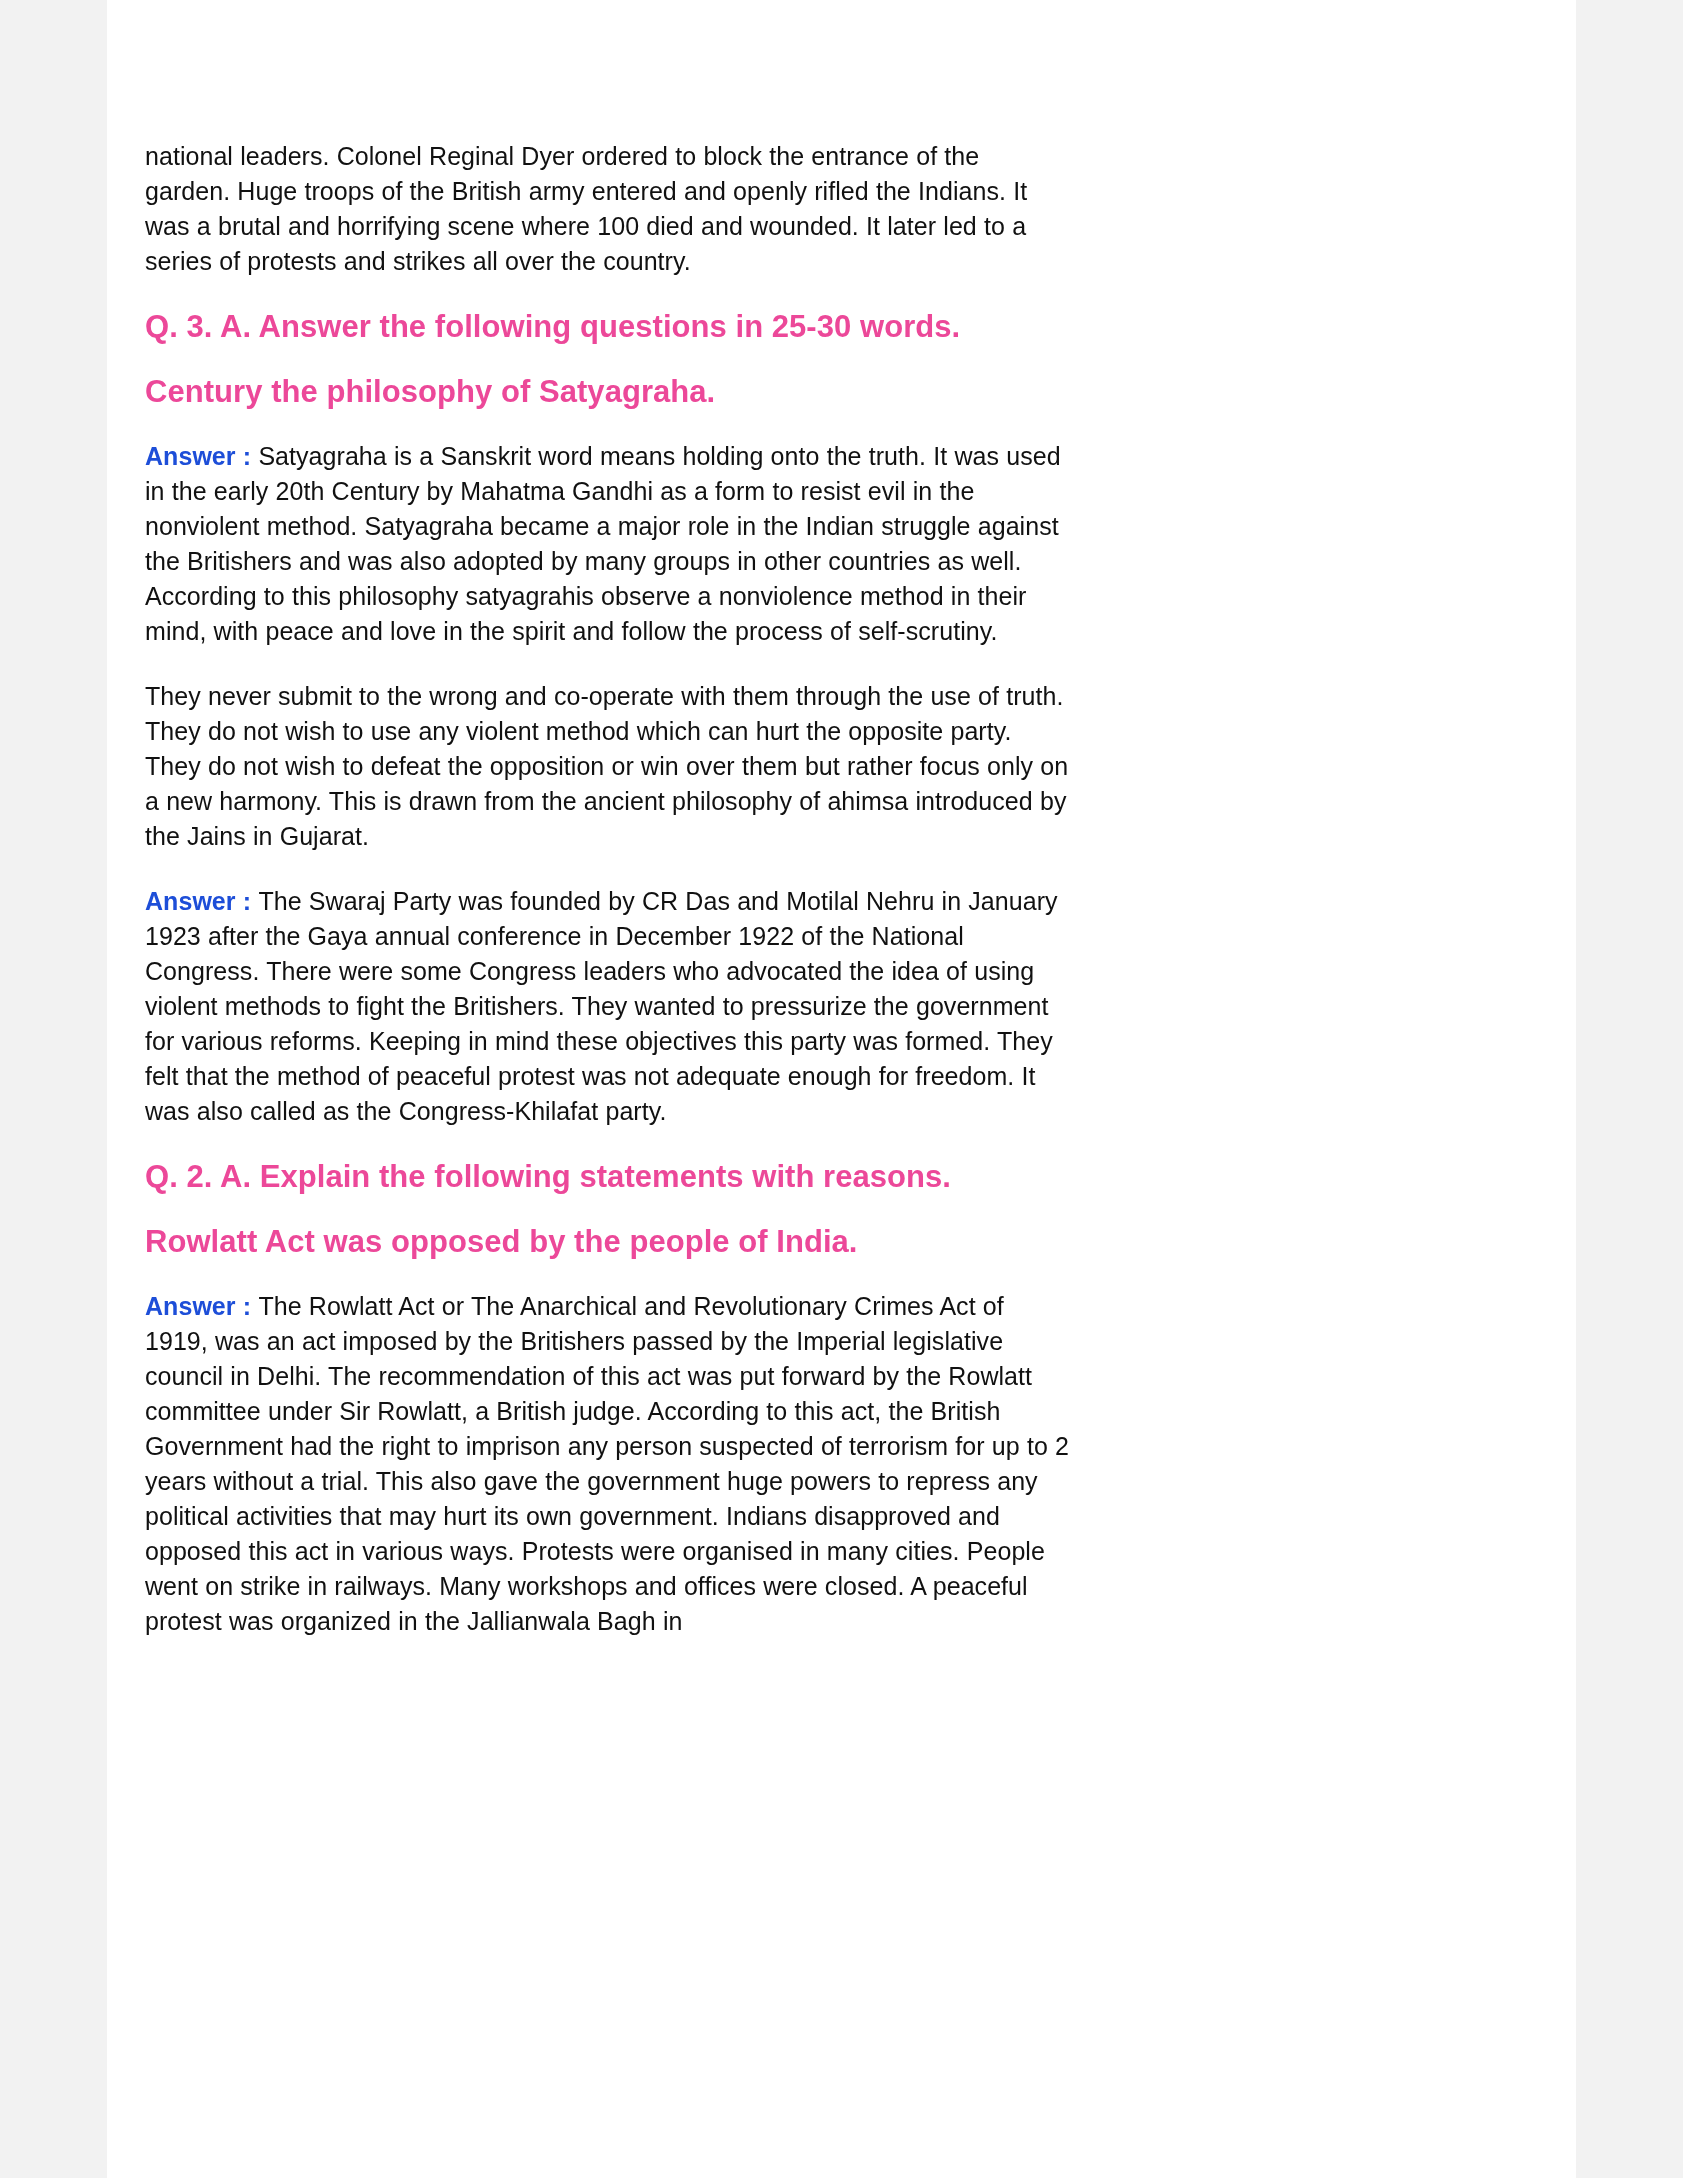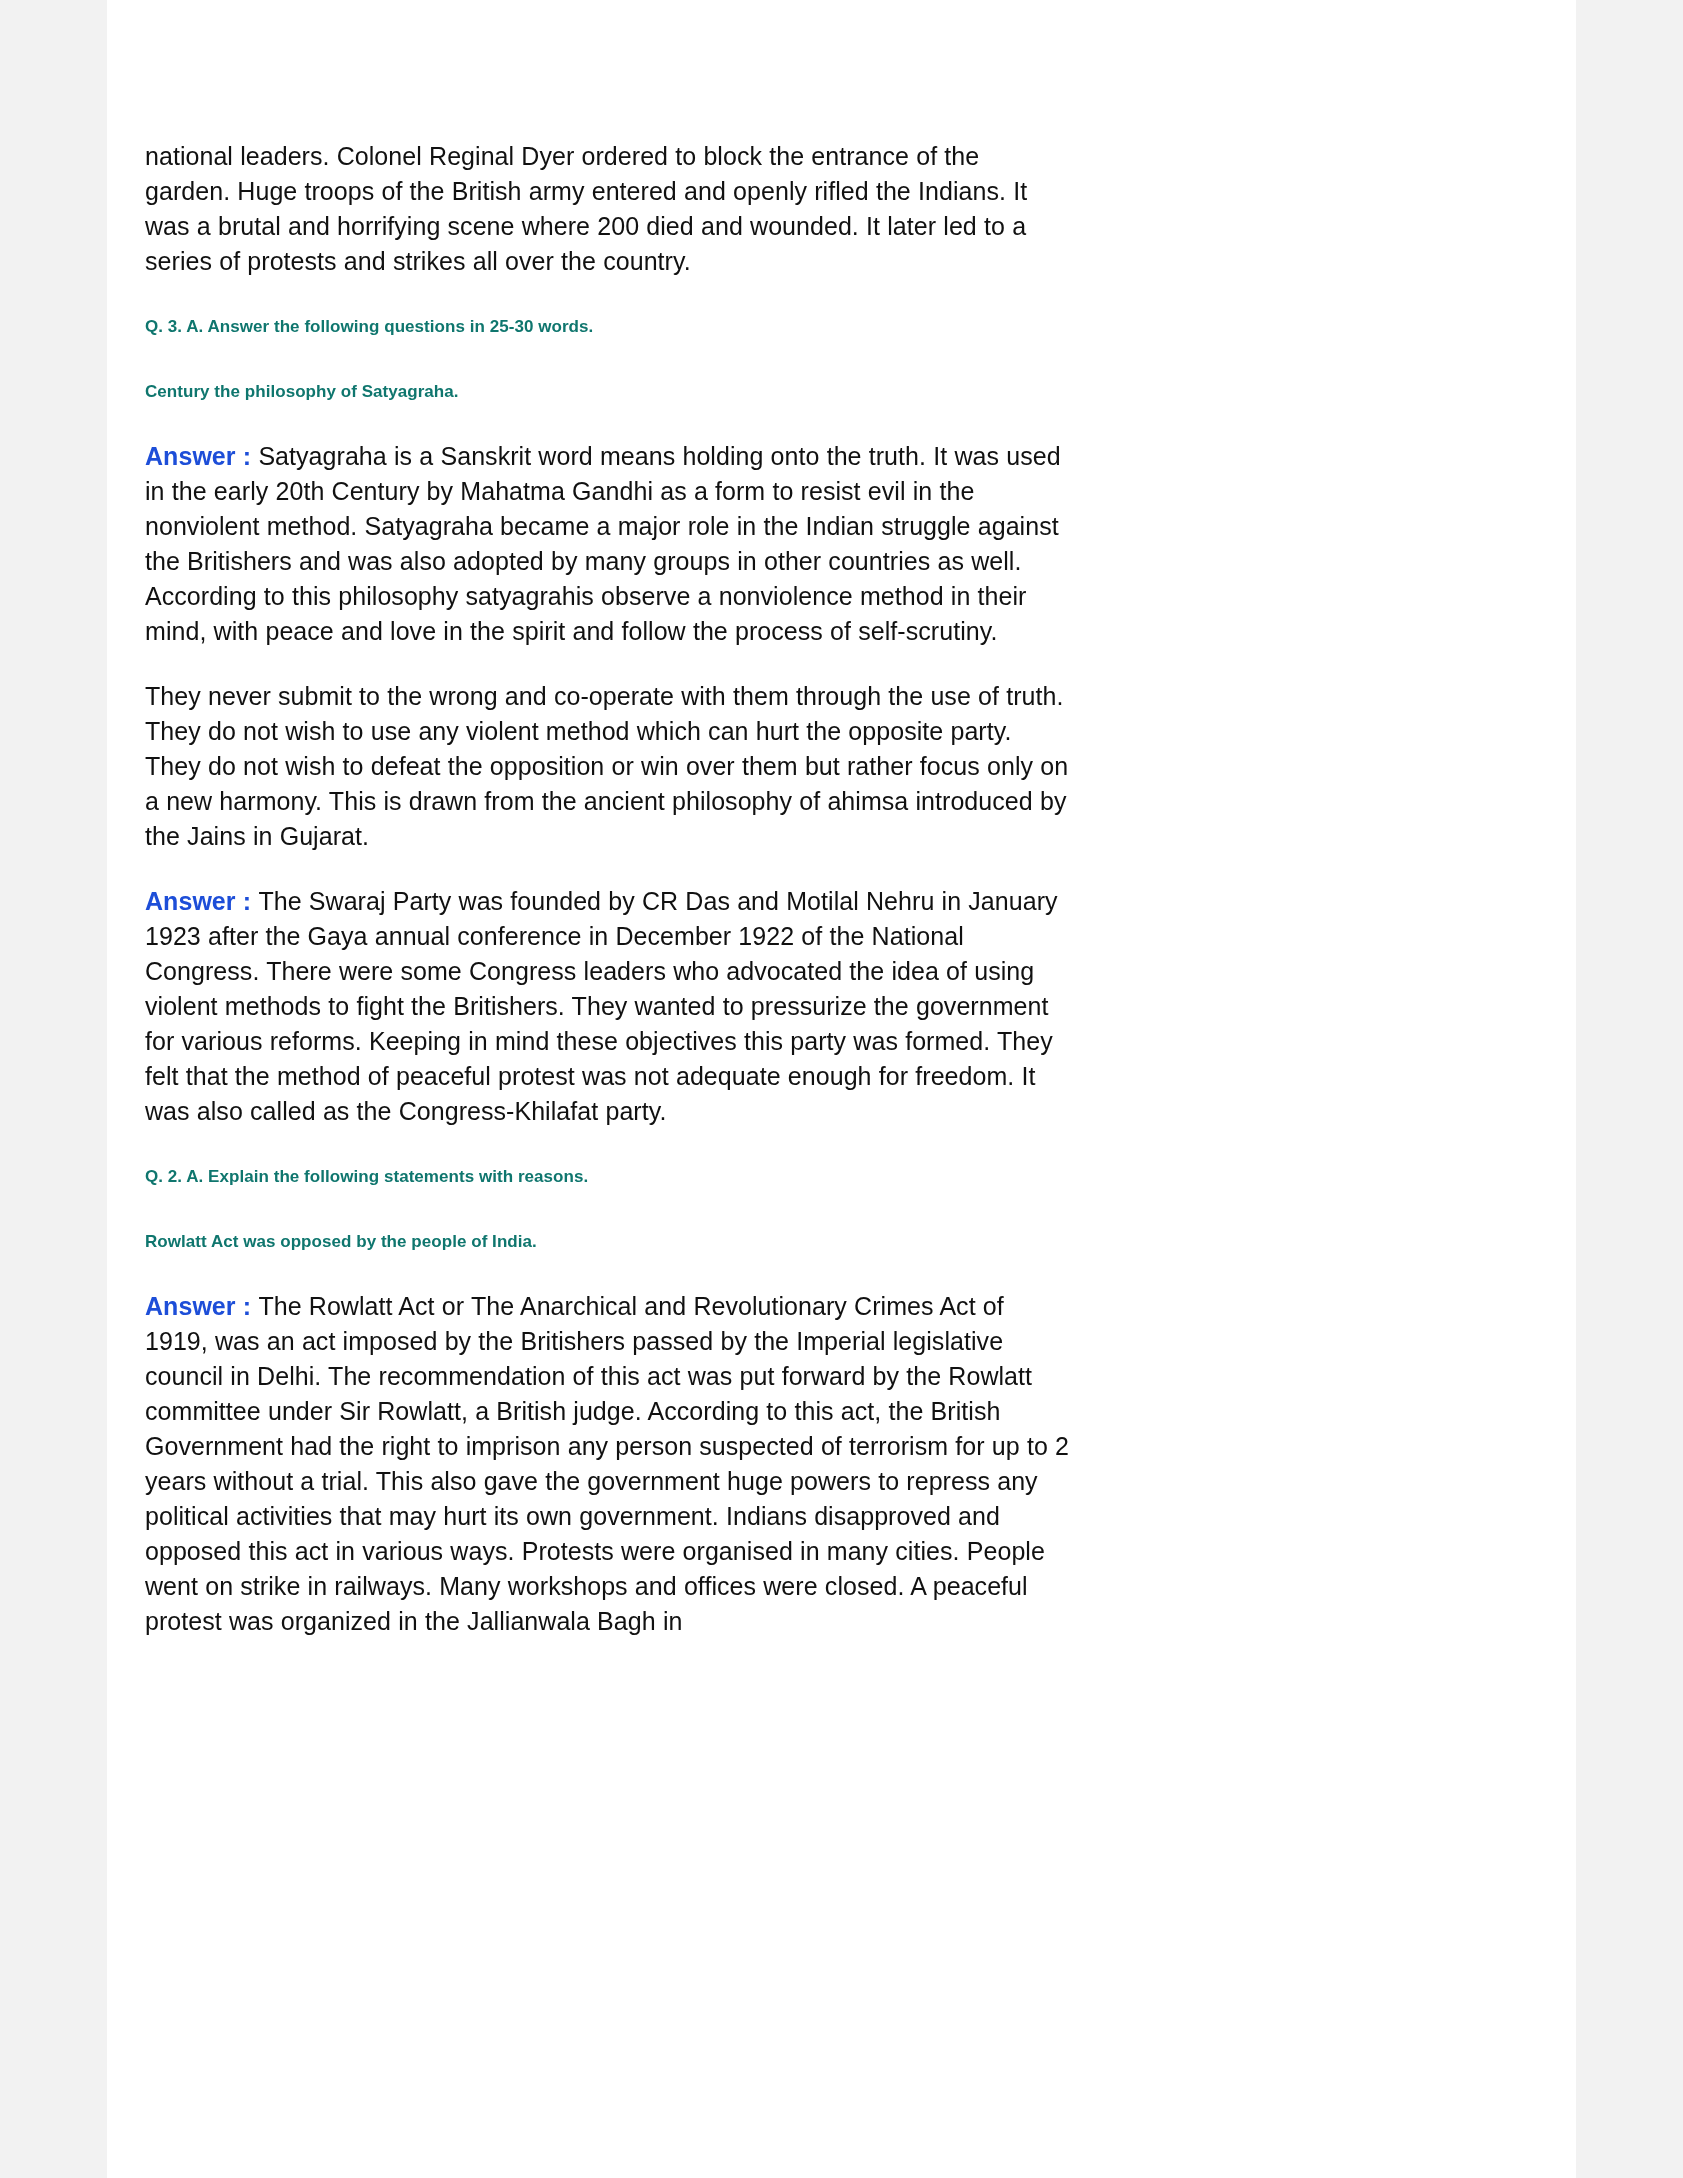--- a/index.html
+++ b/index.html
@@ -50,45 +50,45 @@
     line-height: 35px;
     color: #111111;
     margin: 0 0 30px 0;
     letter-spacing: 0.05px;
     word-spacing: 0.2px;
     text-align: left;
   }
 
   
   .heading {
-    font-size: 17px;
+    font-size: 31px;
     line-height: 35px;
     font-weight: bold;
-    color: #0f766e;
+    color: #ec4899;
     margin: 16px 0 30px 0;
     letter-spacing: 0.05px;
     text-align: left;
   }
 
   .answer-label {
     font-weight: bold;
     color: #1d4ed8;
   }
 
   
   .para.continuation { margin-top: 0; }
 </style>
 </head>
 <body>
 
 <div class="viewport">
   <div class="page">
     <div class="content">
 
-      <p class="para continuation">national leaders. Colonel Reginal Dyer ordered to block the entrance of the garden. Huge troops of the British army entered and openly rifled the Indians. It was a brutal and horrifying scene where 200 died and wounded. It later led to a series of protests and strikes all over the country.</p>
+      <p class="para continuation">national leaders. Colonel Reginal Dyer ordered to block the entrance of the garden. Huge troops of the British army entered and openly rifled the Indians. It was a brutal and horrifying scene where 100 died and wounded. It later led to a series of protests and strikes all over the country.</p>
 
       <h3 class="heading">Q. 3. A. Answer the following questions in 25-30 words.</h3>
 
       <h4 class="heading">Century the philosophy of Satyagraha.</h4>
 
       <p class="para"><span class="answer-label">Answer</span><span class="answer-label"> : </span><span>Satyagraha is a Sanskrit word means holding onto the truth. It was used in the early 20th Century by Mahatma Gandhi as a form to resist evil in the nonviolent method. Satyagraha became a major role in the Indian struggle against the Britishers and was also adopted by many groups in other countries as well. According to this philosophy satyagrahis observe a nonviolence method in their mind, with peace and love in the spirit and follow the process of self-scrutiny.</span></p>
 
       <p class="para">They never submit to the wrong and co-operate with them through the use of truth. They do not wish to use any violent method which can hurt the opposite party. They do not wish to defeat the opposition or win over them but rather focus only on a new harmony. This is drawn from the ancient philosophy of ahimsa introduced by the Jains in Gujarat.</p>
 
 

